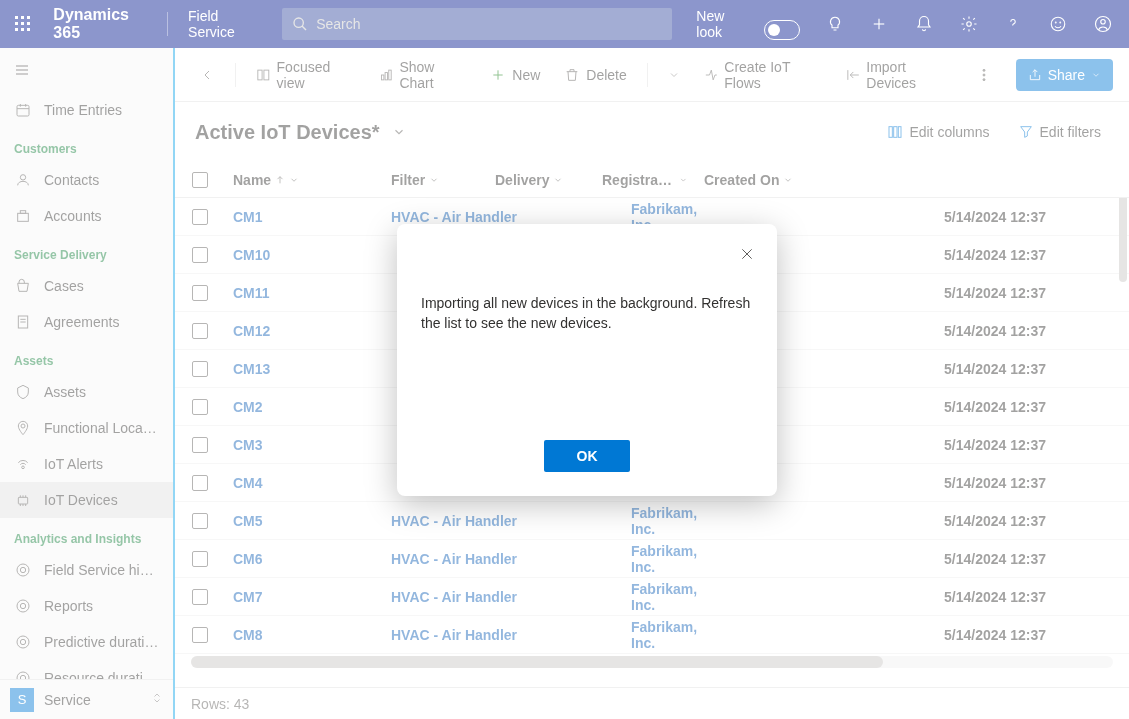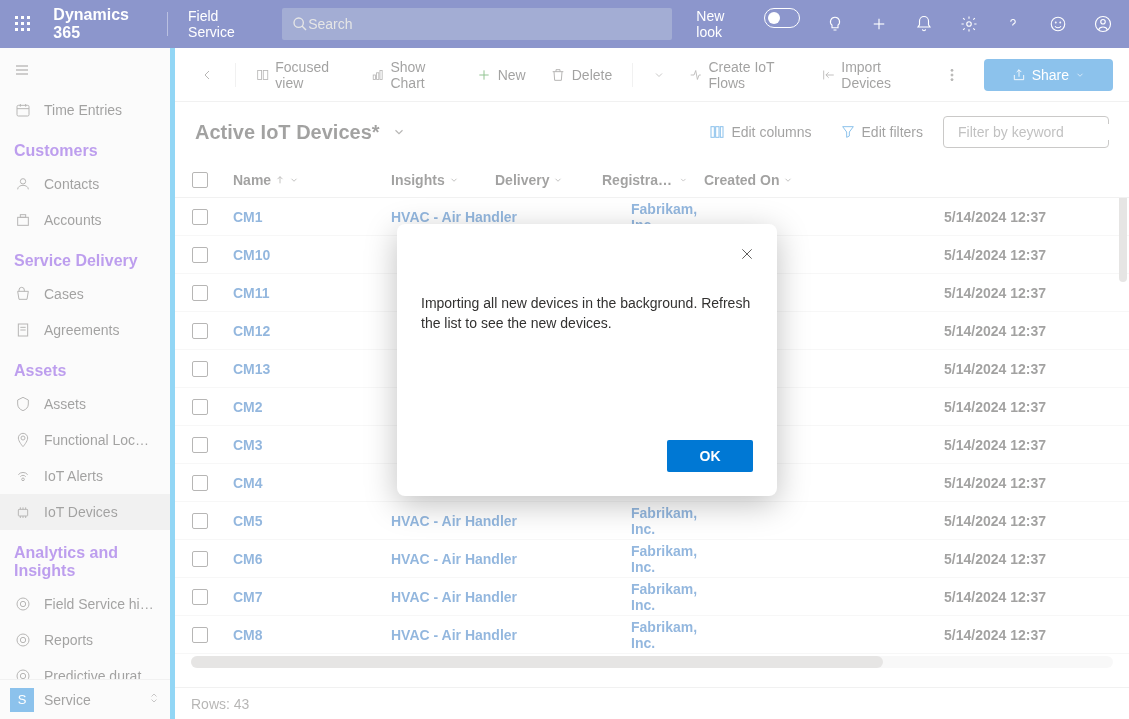--- a/index.html
+++ b/index.html
@@ -5,49 +5,49 @@
 *{box-sizing:border-box;margin:0;padding:0;font-family:"Segoe UI",Arial,sans-serif}
 body{width:1129px;height:719px;overflow:hidden;background:#fff;position:relative;font-size:14px;color:#323130}
 
 .topbar{height:48px;background:#00188f;color:#fff;display:flex;align-items:center;padding:0 8px;gap:8px}
 .waffle{width:32px;height:32px;display:flex;align-items:center;justify-content:center}
 .waffle svg{fill:#fff}
 .brand{font-weight:700;font-size:16px;padding:0 8px}
 .vline{width:1px;height:24px;background:rgba(255,255,255,.4)}
 .app-name{padding:0 12px;font-size:14px}
 .search-box{width:424px;height:32px;background:#334aa0;border-radius:2px;display:flex;align-items:center;padding:0 10px;color:#c8c8c8}
-.search-box input{flex:1;background:transparent;border:none;outline:none;color:#fff;font-size:14px}
+.search-box input{flex:1;background:transparent;border:none;outline:none;color:#fff;margin-left:8px;font-size:14px}
 .search-box input::placeholder{color:#c8c8c8}
 .top-spacer{flex:1}
-.newlook{display:flex;align-items:flex-start;gap:16px;padding:0 8px}
+.newlook{display:flex;align-items:flex-end;gap:16px;padding:0 8px}
 .toggle{width:40px;height:20px;border:1px solid #fff;border-radius:10px;position:relative}
 .toggle::after{content:"";position:absolute;width:12px;height:12px;background:#fff;border-radius:50%;left:3px;top:3px}
 .top-icon{width:40px;height:48px;display:flex;align-items:center;justify-content:center;color:#fff}
 .top-icon svg{stroke:#fff;fill:none;stroke-width:1.5}
 
 .main{display:flex;height:671px}
-.sidebar{width:175px;background:#f5f5f5;border-right:5px solid #0ea5e9;overflow-y:auto;position:relative}
+.sidebar{width:175px;background:#f5f5f5;border-right:2px solid #0ea5e9;overflow-y:auto;position:relative}
 .sb-toggle{height:44px;display:flex;align-items:center;padding:0 14px}
 .sb-item{height:36px;display:flex;align-items:center;padding:0 14px;gap:12px;cursor:pointer;font-size:14px;color:#323130;white-space:nowrap;overflow:hidden;text-overflow:ellipsis}
 .sb-item.sel{background:#e1e1e1}
-.sb-group{padding:14px 14px 6px;font-weight:600;font-size:16px;color:#6d28d9}
+.sb-group{padding:14px 14px 6px;font-weight:600;font-size:12px;color:#15803d}
 .sb-icon{width:18px;height:18px;display:flex;align-items:center;justify-content:center;flex-shrink:0}
 .sb-icon svg{stroke:#605e5c;fill:none;stroke-width:1.5}
 .sb-bottom{position:absolute;bottom:0;left:0;right:0;height:40px;display:flex;align-items:center;padding:0 10px;background:#f5f5f5;border-top:1px solid #e1e1e1}
 .sb-badge{width:24px;height:24px;background:#0078d4;color:#fff;display:flex;align-items:center;justify-content:center;font-size:13px;margin-right:10px}
 .sb-chev{margin-left:auto}
 
 .content{flex:1;background:#fff;display:flex;flex-direction:column;overflow:hidden}
 .cmdbar{height:54px;border-bottom:1px solid #e1e1e1;display:flex;align-items:center;padding:0 16px;gap:8px}
 .cmd-btn{height:32px;display:flex;align-items:center;gap:6px;padding:0 8px;border-radius:4px;cursor:pointer;font-size:14px;color:#323130}
 .cmd-btn svg{stroke:#605e5c;fill:none;stroke-width:1.5}
 .cmd-btn.green svg{stroke:#107c10}
 .cmd-sep{width:1px;height:24px;background:#e1e1e1;margin:0 4px}
 .cmd-spacer{flex:1}
-.share-btn{height:32px;background:#0078d4;color:#fff;border-radius:4px;padding:0 28px;display:flex;align-items:center;gap:6px;font-size:14px}
+.share-btn{height:32px;background:#0078d4;color:#fff;border-radius:4px;padding:0 12px;display:flex;align-items:center;gap:6px;font-size:14px}
 .share-btn svg{stroke:#fff;fill:none;stroke-width:1.5}
 
 .viewhdr{height:60px;display:flex;align-items:center;padding:0 20px;gap:12px}
 .view-title{font-size:20px;font-weight:600;display:flex;align-items:center;gap:12px}
 .view-spacer{flex:1}
 .view-link{display:flex;align-items:center;gap:6px;color:#323130;font-size:14px;padding:0 8px;cursor:pointer}
 .view-link svg{stroke:#0078d4;fill:none;stroke-width:1.5}
 .filter-input{width:166px;height:32px;border:1px solid #8a8886;border-radius:4px;display:flex;align-items:center;padding:0 8px;gap:6px}
 .filter-input input{flex:1;border:none;outline:none;font-size:14px}
 .filter-input svg{stroke:#605e5c;fill:none;stroke-width:1.5}
@@ -68,21 +68,21 @@
 .gfoot{height:32px;display:flex;align-items:center;padding:0 16px;font-size:14px;color:#605e5c;border-top:1px solid #e1e1e1}
 .gscroll{height:12px;background:#f0f0f0;border-radius:6px;margin:2px 16px;position:relative}
 .gscroll::after{content:"";position:absolute;left:0;width:75%;height:100%;background:#c8c6c4;border-radius:6px}
 .vscroll{position:absolute;right:2px;top:0;width:8px;height:120px;background:#c8c6c4;border-radius:4px}
 
 .backdrop{position:absolute;inset:0;background:rgba(255,255,255,.55);z-index:10}
 .modal{position:absolute;left:397px;top:224px;width:380px;height:272px;background:#fff;border-radius:8px;box-shadow:0 8px 32px rgba(0,0,0,.25);padding:24px;z-index:11;display:flex;flex-direction:column}
 .modal-close{position:absolute;top:18px;right:18px;width:24px;height:24px;display:flex;align-items:center;justify-content:center;cursor:pointer}
 .modal-close svg{stroke:#605e5c;stroke-width:1.5}
 .modal-body{flex:1;padding-top:46px;font-size:14px;color:#323130;line-height:1.4}
-.modal-footer{display:flex;justify-content:flex-end}
+.modal-footer{display:flex;justify-content:center}
 .ok-btn{width:86px;height:32px;background:#0078d4;color:#fff;border:none;border-radius:2px;font-size:14px;font-weight:600;cursor:pointer}
 .carets svg{stroke:#605e5c;fill:none;stroke-width:1.5}
 .ellip{white-space:nowrap;overflow:hidden;text-overflow:ellipsis}
 </style>
 </head>
 <body>
 
 <div class="topbar">
   <div class="waffle">
       <svg width="16" height="16" viewBox="0 0 16 16">
@@ -387,47 +387,40 @@
             <rect x="17" y="4" width="4" height="16"></rect>
           </svg>
           <span>Edit columns</span>
         </div>
       <div class="view-link">
           <svg width="16" height="16" viewBox="0 0 24 24">
             <path d="M4 4h16l-6 8v6l-4 2v-8z"></path>
           </svg>
           <span>Edit filters</span>
         </div>
-      <div class="filter-input">
-          <svg width="14" height="14" viewBox="0 0 24 24">
-            <circle cx="10" cy="10" r="7"></circle>
-            <line x1="15" y1="15" x2="21" y2="21"></line>
-          </svg>
-          <input placeholder="Filter by keyword" style="">
-        </div>
     </div>
 
     <div class="grid">
       <div class="vscroll"></div>
       <div class="ghdr">
         <div class="gcol-cb">
             <div class="cb"></div>
           </div>
         <div class="gcol c-name">
             <span>Name</span>
             <svg width="10" height="10" viewBox="0 0 24 24" stroke="#605e5c" fill="none" stroke-width="2">
               <line x1="12" y1="20" x2="12" y2="4"></line>
               <polyline points="6 10 12 4 18 10"></polyline>
             </svg>
             <svg width="10" height="10" viewBox="0 0 24 24" stroke="#605e5c" fill="none" stroke-width="2">
               <polyline points="6 9 12 15 18 9"></polyline>
             </svg>
           </div>
         <div class="gcol c-acct">
-            <span>Insights</span>
+            <span>Filter</span>
             <svg width="10" height="10" viewBox="0 0 24 24" stroke="#605e5c" fill="none" stroke-width="2">
               <polyline points="6 9 12 15 18 9"></polyline>
             </svg>
           </div>
         <div class="gcol c-sim">
             <span>Delivery</span>
             <svg width="10" height="10" viewBox="0 0 24 24" stroke="#605e5c" fill="none" stroke-width="2">
               <polyline points="6 9 12 15 18 9"></polyline>
             </svg>
           </div>

